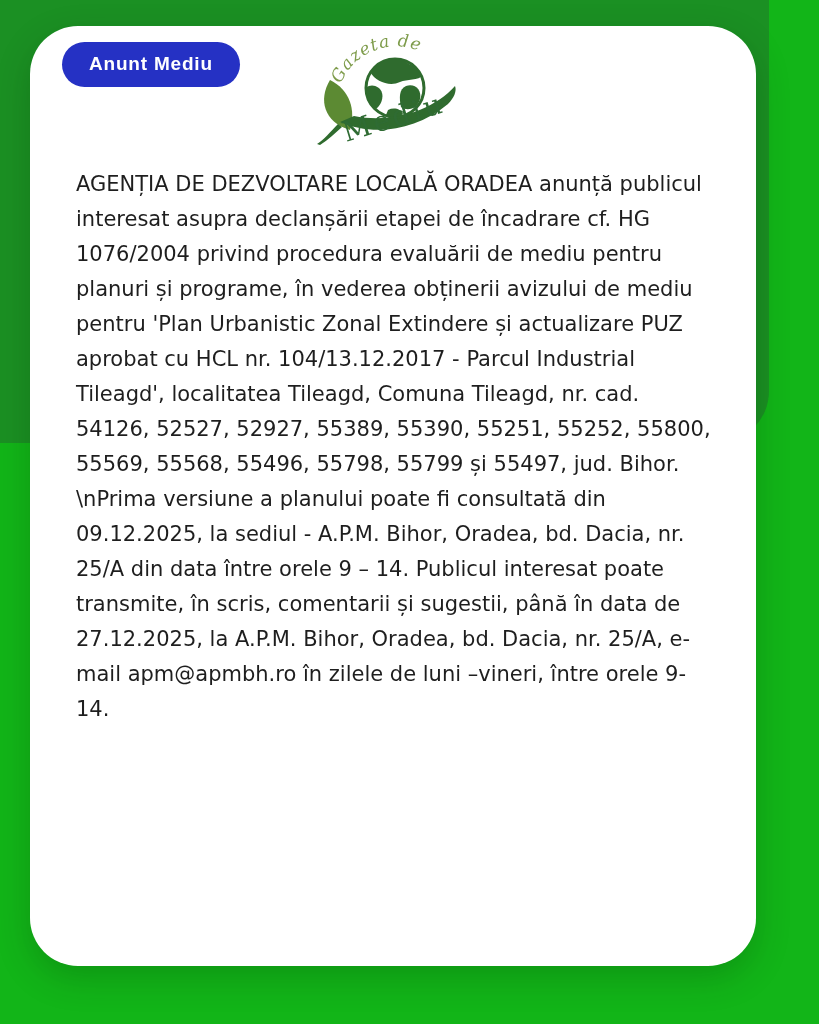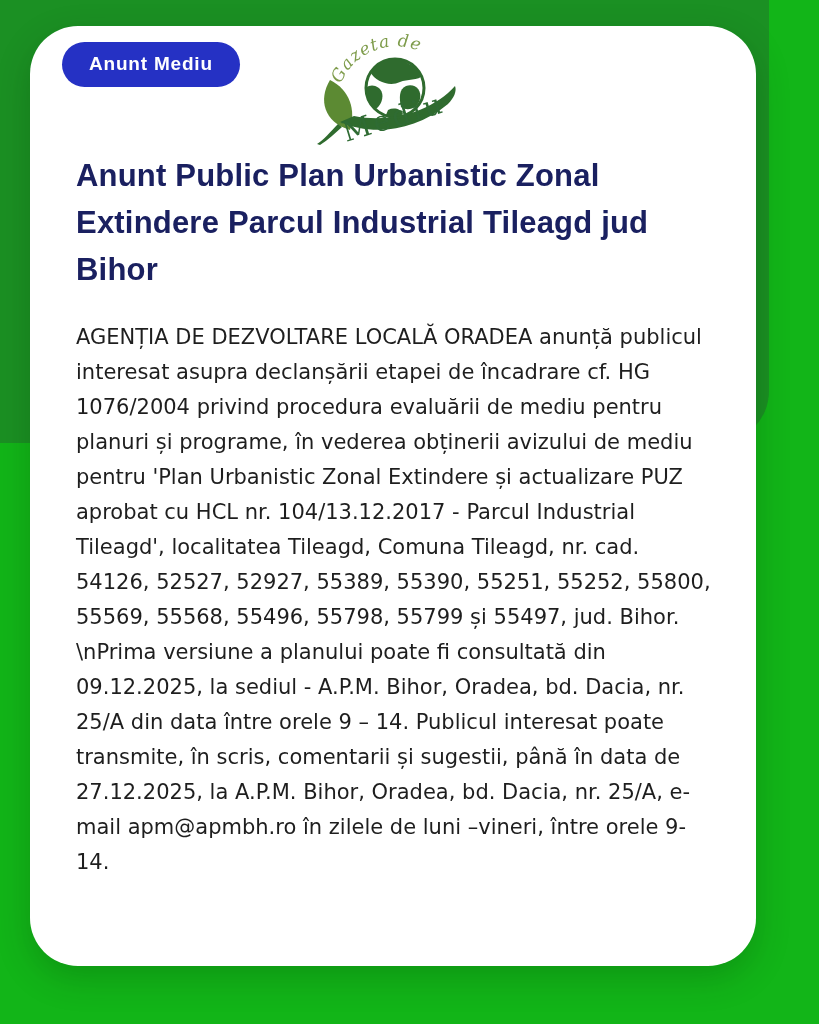--- a/index.html
+++ b/index.html
@@ -127,18 +127,17 @@
         </g>
 
         <text class="logo-arc-text">
           <textPath href="#gz-arc" startOffset="6%">Gazeta de</textPath>
         </text>
 
         <text class="logo-name-text" x="38" y="112" transform="rotate(-17 38 112)">Mediu</text>
       </svg>
     </div>
 
-    <h1 class="headline">Anunt Public Plan Urbanistic Zonal Extindere Parcul Industrial Tileagd jud Bihor</h1>
 
     <p class="body-text">AGENȚIA DE DEZVOLTARE LOCALĂ ORADEA anunță publicul interesat asupra declanșării etapei de încadrare cf. HG 1076/2004 privind procedura evaluării de mediu pentru planuri și programe, în vederea obținerii avizului de mediu pentru 'Plan Urbanistic Zonal Extindere și actualizare PUZ aprobat cu HCL nr. 104/13.12.2017 - Parcul Industrial Tileagd', localitatea Tileagd, Comuna Tileagd, nr. cad. 54126, 52527, 52927, 55389, 55390, 55251, 55252, 55800, 55569, 55568, 55496, 55798, 55799 și 55497, jud. Bihor. \nPrima versiune a planului poate fi consultată din 09.12.2025, la sediul - A.P.M. Bihor, Oradea, bd. Dacia, nr. 25/A din data între orele 9 – 14. Publicul interesat poate transmite, în scris, comentarii și sugestii, până în data de 27.12.2025, la A.P.M. Bihor, Oradea, bd. Dacia, nr. 25/A, e-mail apm@apmbh.ro în zilele de luni –vineri, între orele 9-14.</p>
 
   </div>
 </div>
 
 </body></html>

